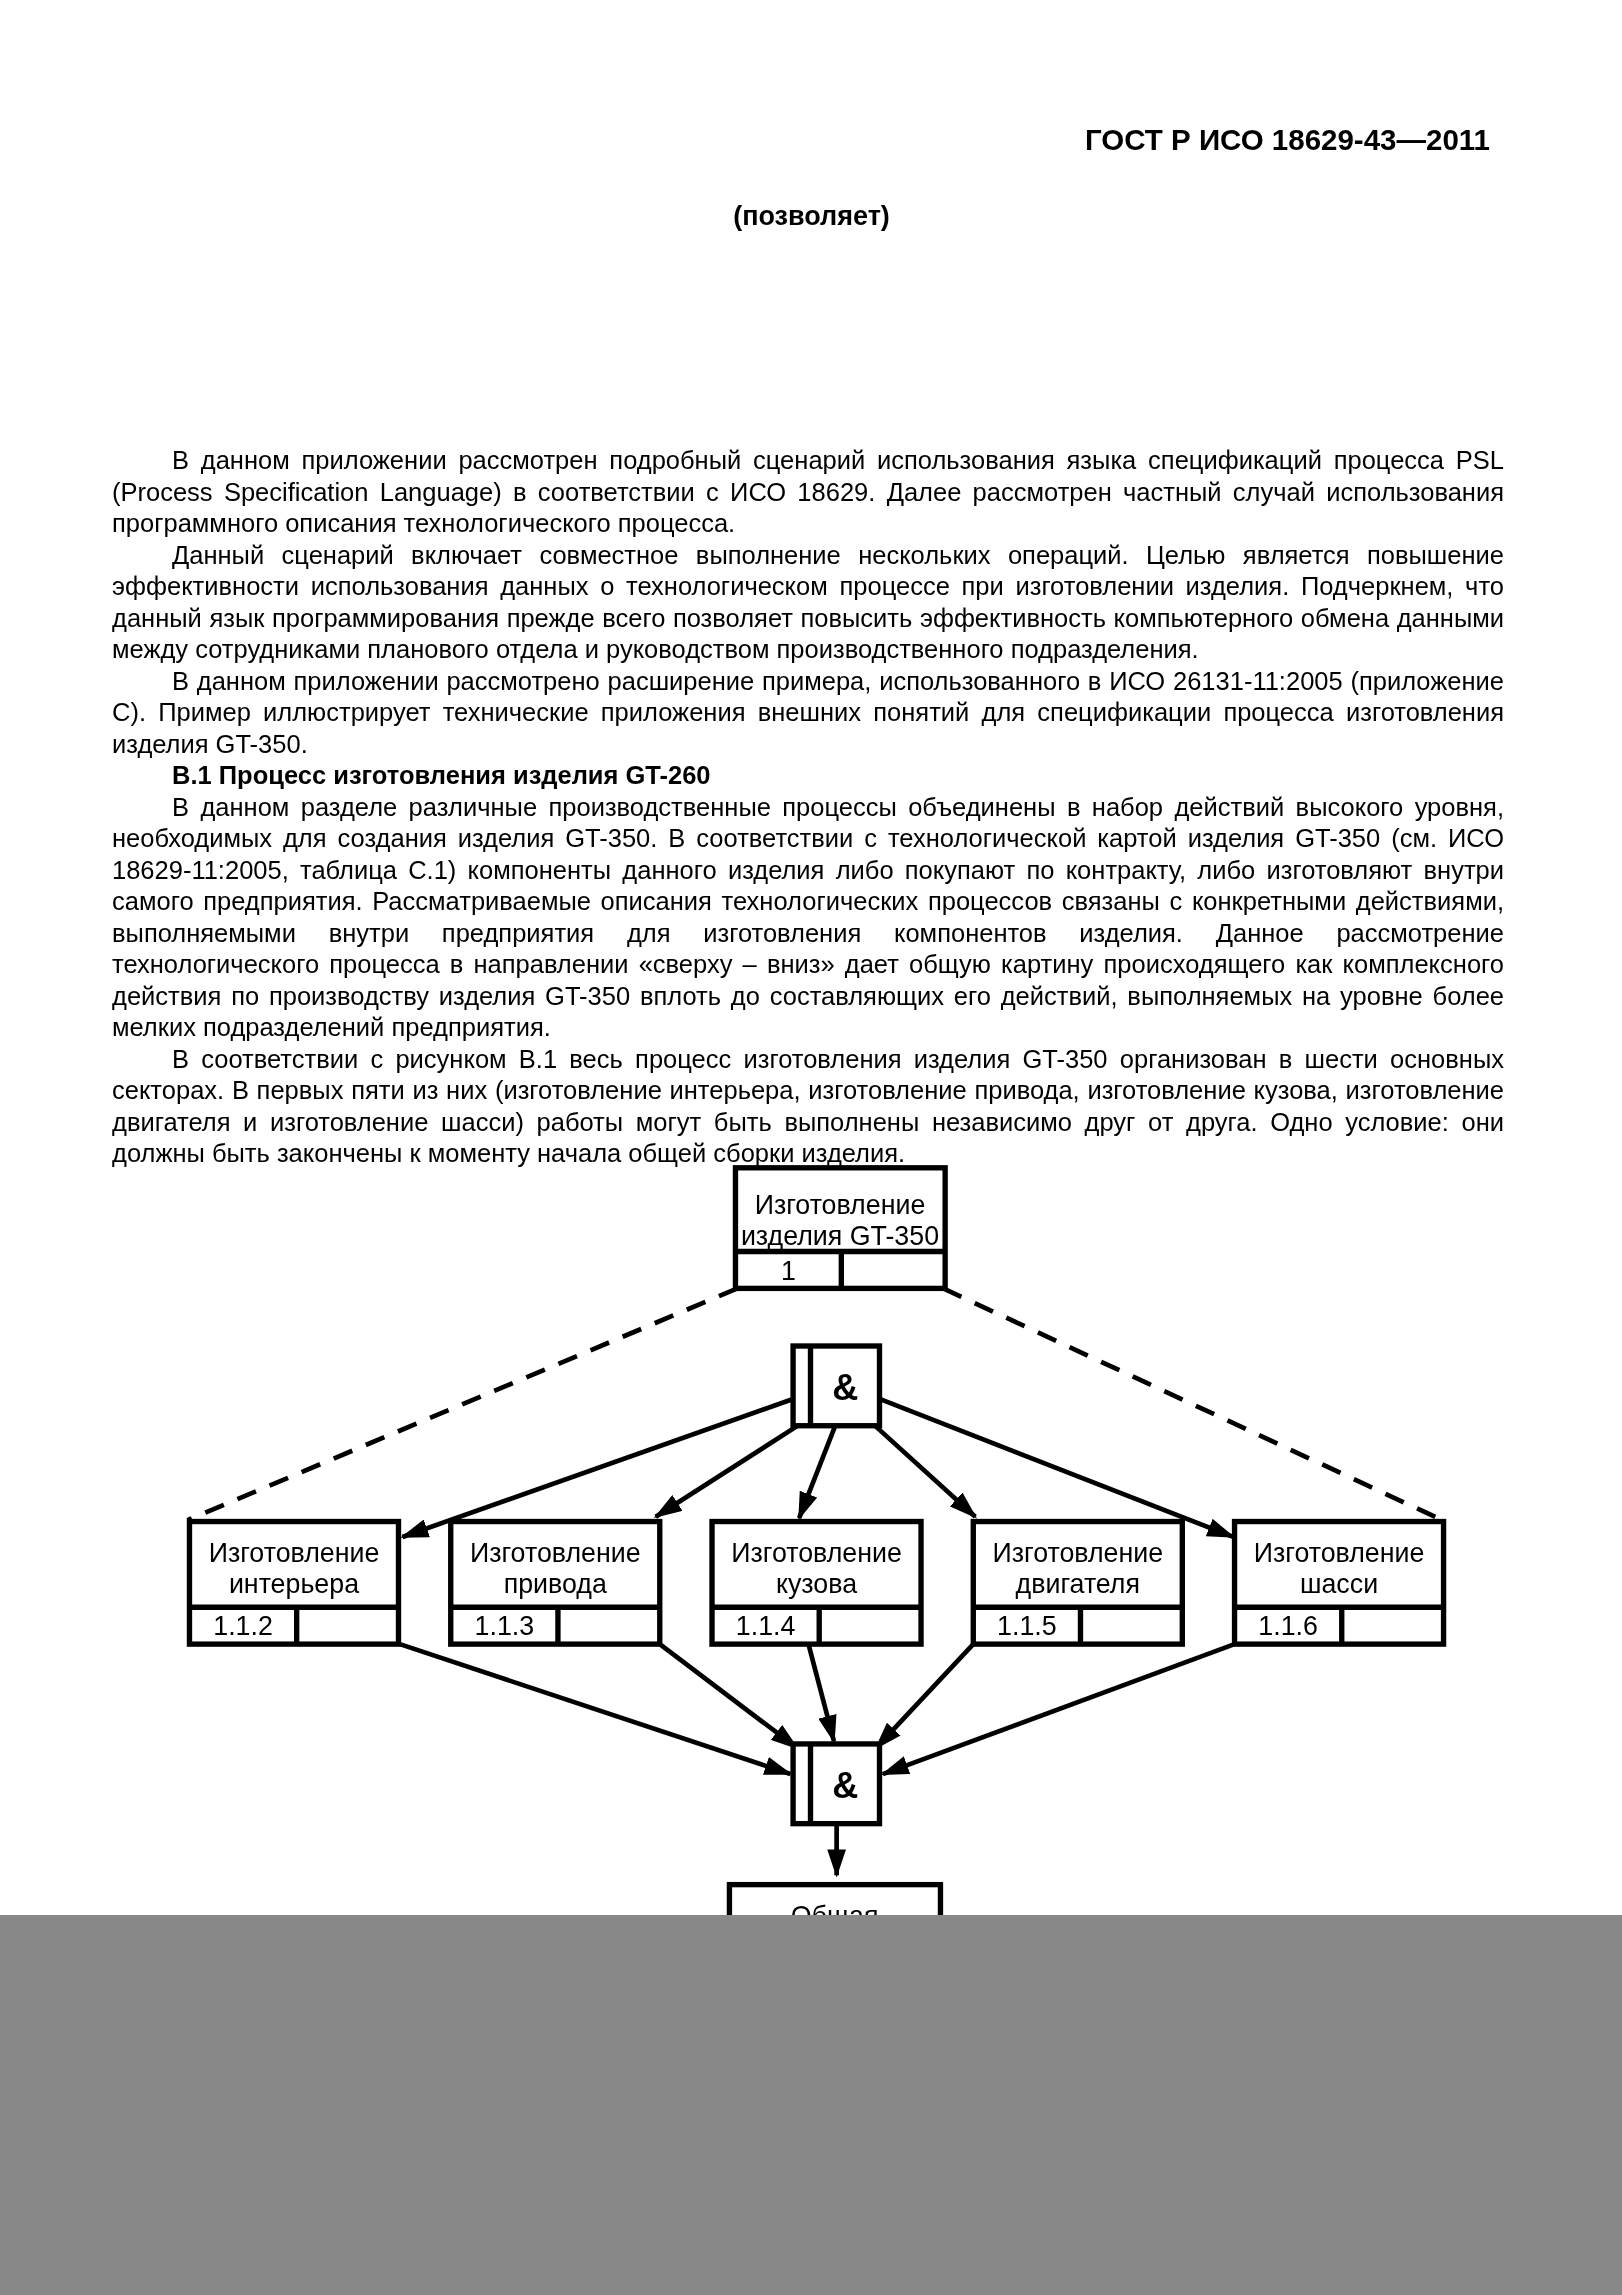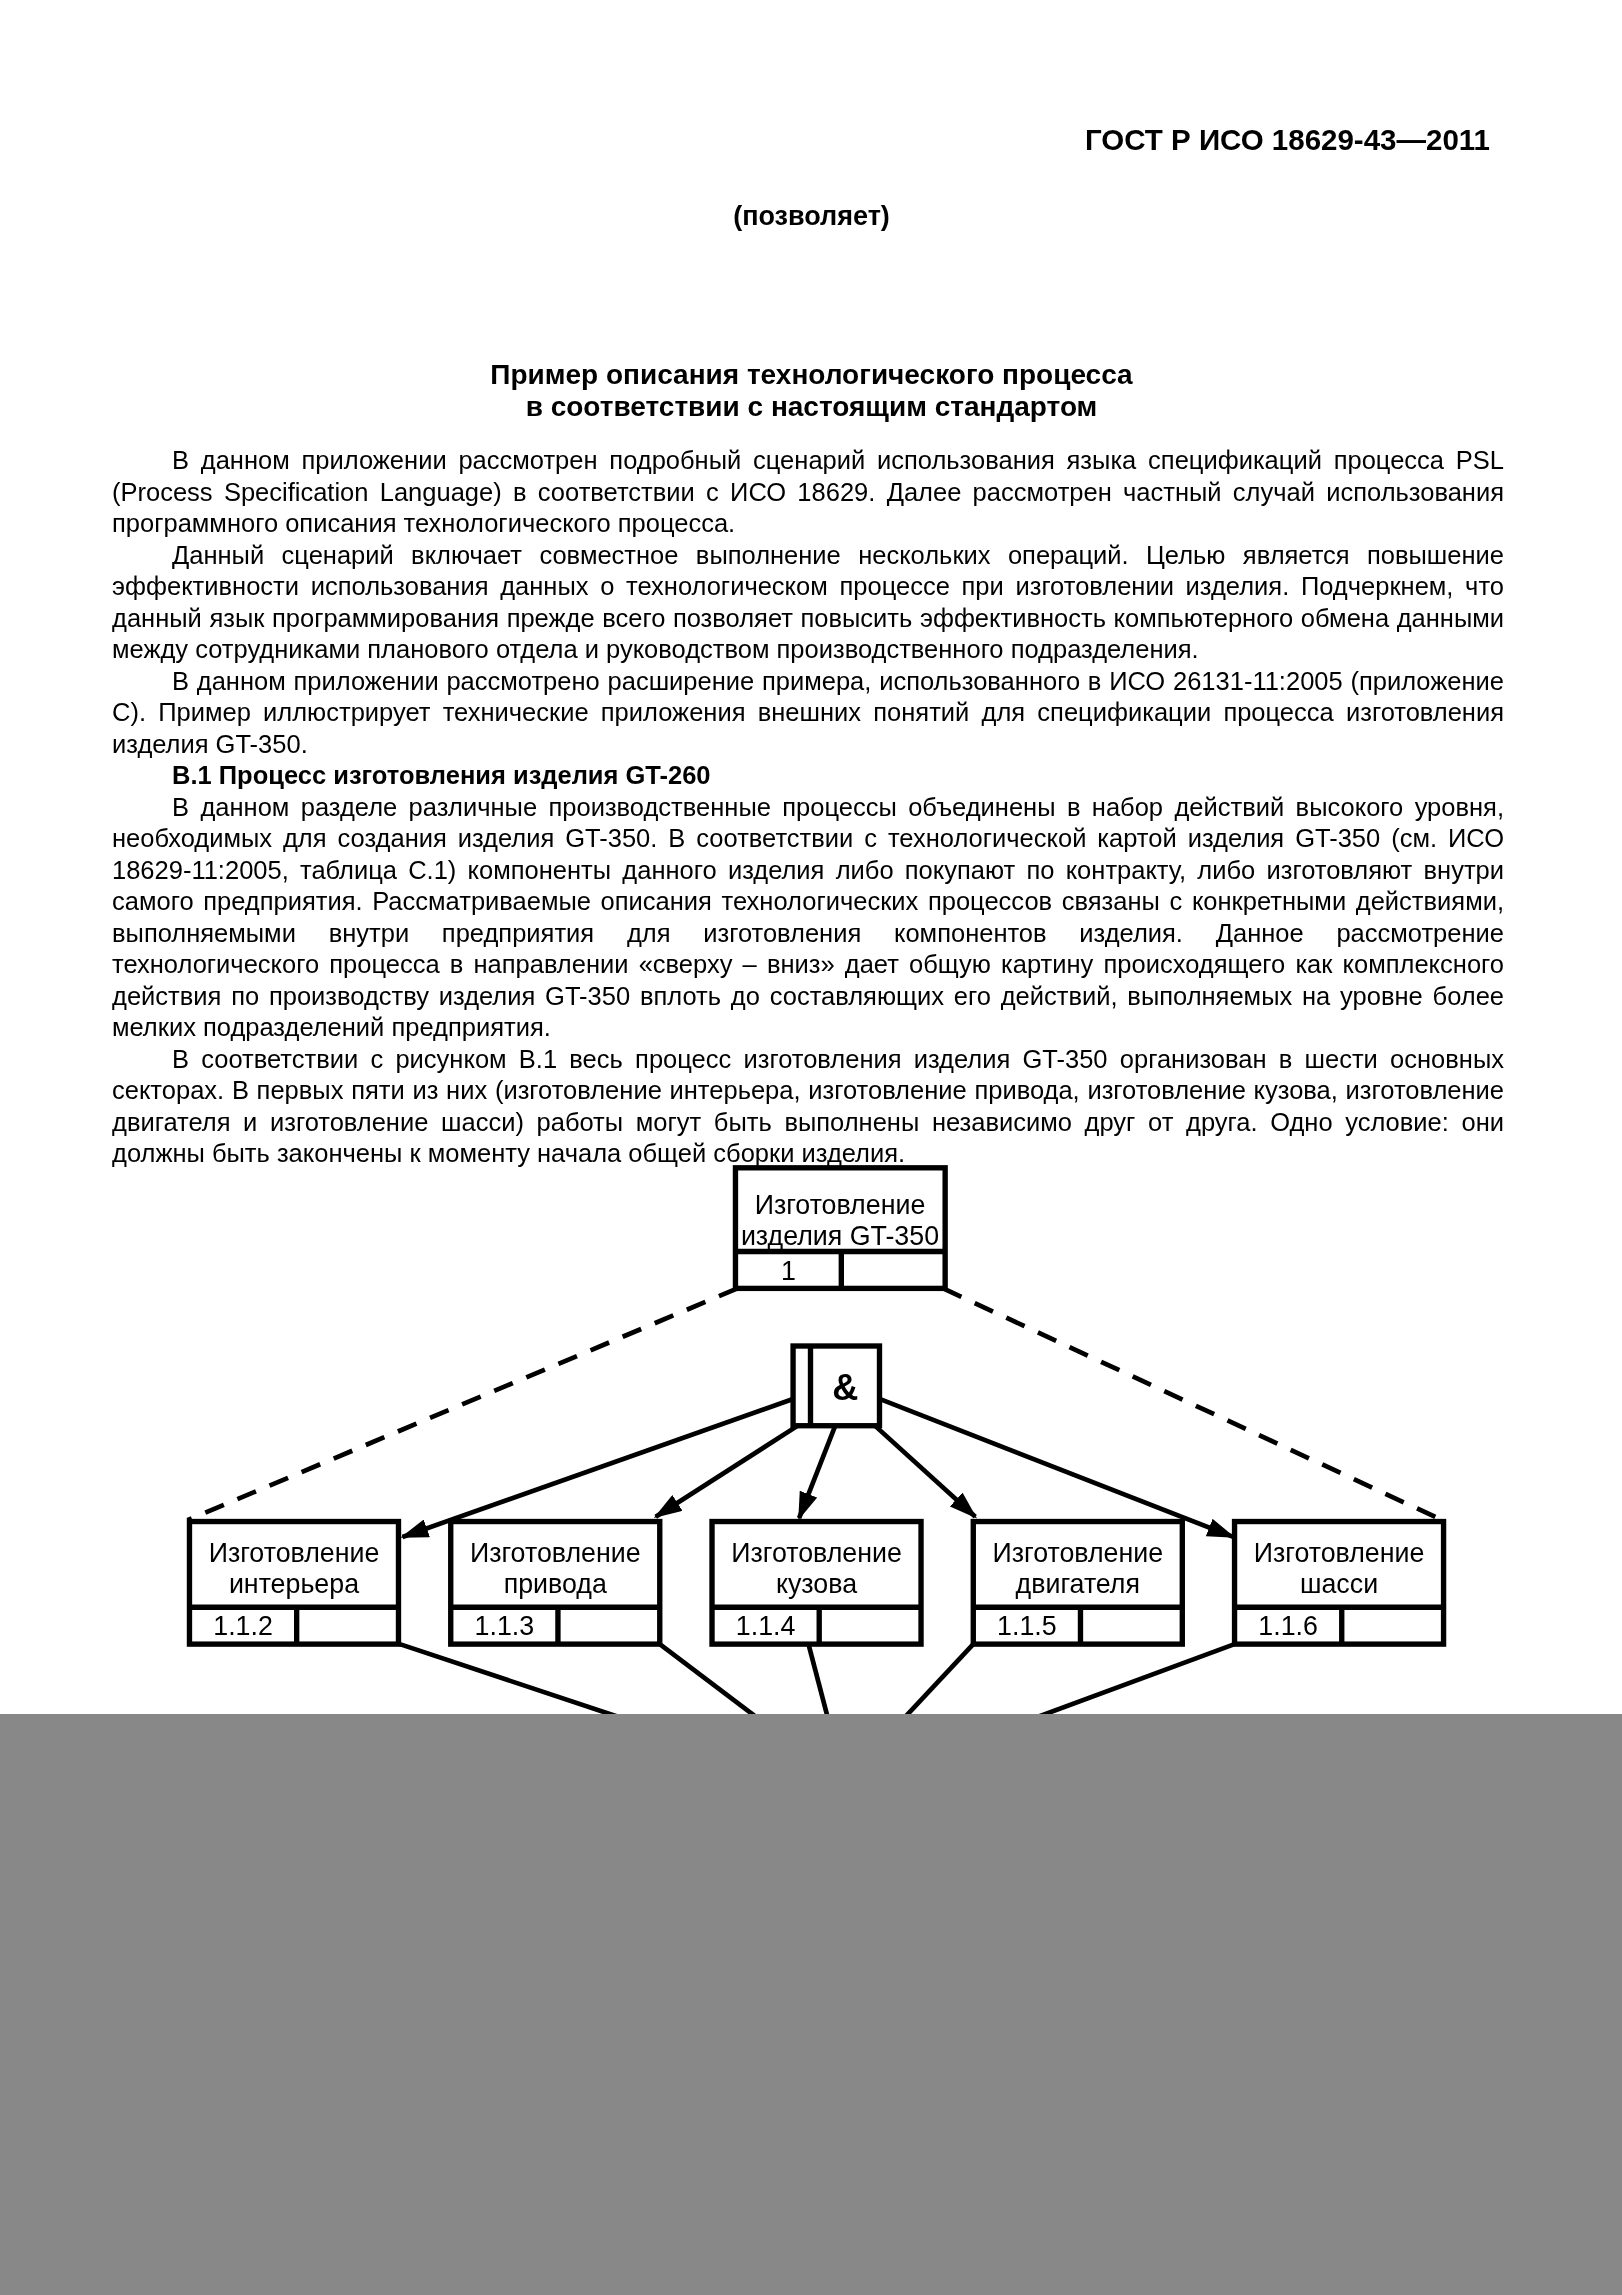--- a/index.html
+++ b/index.html
@@ -1,18 +1,18 @@
 <!DOCTYPE html>
 <html style="font-size:10.7px"><head>
 <meta charset="utf-8">
 <style>
   html,body{margin:0;padding:0;background:#888;}
   .page{
     position:relative;
-    width:1623px;height:1714px;
+    width:1623px;height:1915px;
     background:#ffffff;
     color:#000;
     font-family:"Liberation Sans", sans-serif;
     overflow:hidden;
   }
   .hdr{
     position:absolute;top:123px;right:133px;
     font-size:29.5px;font-weight:bold;white-space:nowrap;
   }
   .appendix{
@@ -53,24 +53,20 @@
 <body>
 
 <div class="page">
 
   <div class="hdr">ГОСТ Р ИСО 18629-43—2011</div>
 
   <div class="appendix">
     <div>(позволяет)</div>
   </div>
 
-  <div class="doc-title">
-    <div>Пример описания технологического процесса</div>
-    <div>в соответствии с настоящим стандартом</div>
-  </div>
 
   <div class="body-text">
     <p>В данном приложении рассмотрен подробный сценарий использования языка спецификаций процесса PSL (Process Specification Language) в соответствии с ИСО 18629. Далее рассмотрен частный случай использования программного описания технологического процесса.</p>
     <p>Данный сценарий включает совместное выполнение нескольких операций. Целью является повышение эффективности использования данных о технологическом процессе при изготовлении изделия. Подчеркнем, что данный язык программирования прежде всего позволяет повысить эффективность компьютерного обмена данными между сотрудниками планового отдела и руководством производственного подразделения.</p>
     <p>В данном приложении рассмотрено расширение примера, использованного в ИСО 26131-11:2005 (приложение С). Пример иллюстрирует технические приложения внешних понятий для спецификации процесса изготовления изделия GT-350.</p>
     <p class="bold">В.1 Процесс изготовления изделия GT-260</p>
     <p>В данном разделе различные производственные процессы объединены в набор действий высокого уровня, необходимых для создания изделия GT-350. В соответствии с технологической картой изделия GT-350 (см. ИСО 18629-11:2005, таблица С.1) компоненты данного изделия либо покупают по контракту, либо изготовляют внутри самого предприятия. Рассматриваемые описания технологических процессов связаны с конкретными действиями, выполняемыми внутри предприятия для изготовления компонентов изделия. Данное рассмотрение технологического процесса в направлении «сверху – вниз» дает общую картину происходящего как комплексного действия по производству изделия GT-350 вплоть до составляющих его действий, выполняемых на уровне более мелких подразделений предприятия.</p>
     <p>В соответствии с рисунком В.1 весь процесс изготовления изделия GT-350 организован в шести основных секторах. В первых пяти из них (изготовление интерьера, изготовление привода, изготовление кузова, изготовление двигателя и изготовление шасси) работы могут быть выполнены независимо друг от друга. Одно условие: они должны быть закончены к моменту начала общей сборки изделия.</p>
   </div>
 

